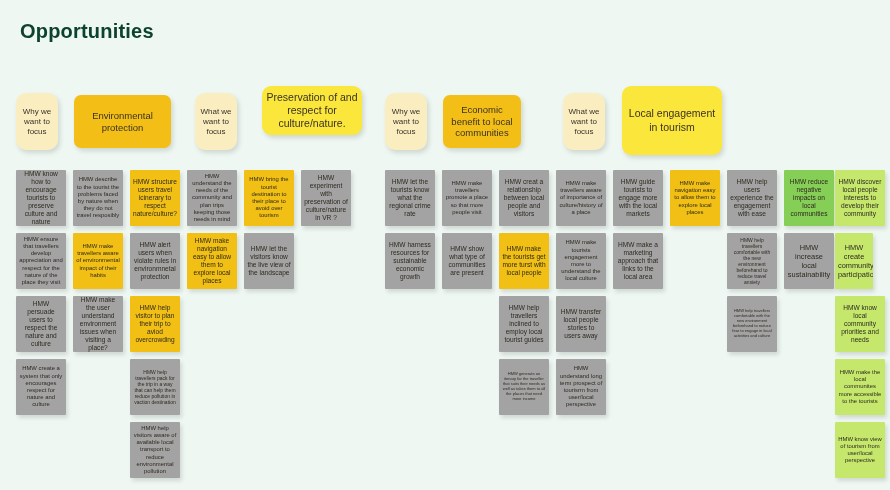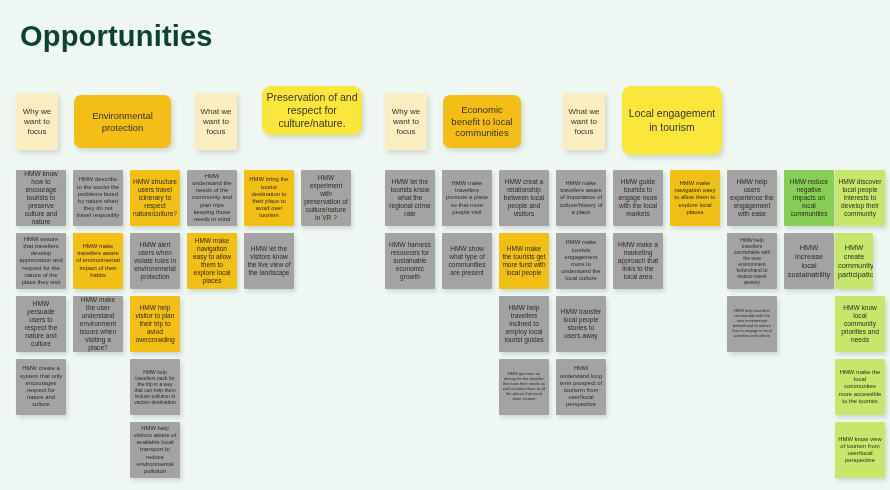--- a/index.html
+++ b/index.html
@@ -8,41 +8,41 @@
     background:#eef7f1;
     font-family:"Liberation Sans", sans-serif;
     overflow:hidden;
     position:relative;
   }
   #board{position:absolute;left:0;top:0;width:890px;height:490px;}
 
   .page-title{
     position:absolute;
     left:20px; top:20px;
-    font-size:29px;
+    font-size:20px;
     font-weight:bold;
     color:#0d4231;
     letter-spacing:.2px;
   }
 
   
   .hdr{
     position:absolute;
     display:flex;align-items:center;justify-content:center;
     text-align:center;
     color:#3a3226;
     box-shadow:2px 3px 5px rgba(0,0,0,.13);
     line-height:1.25;
     padding:3px;
     box-sizing:border-box;
   }
   .hdr.small{
     background:#faeec0;
     font-size:8px;
-    border-radius:1px;
+    border-radius:10px;
   }
   .hdr.amber{
     background:#f3bf16;
     font-size:9.5px;
     border-radius:7px;
   }
   .hdr.bright{
     background:#fbe73b;
     font-size:10.5px;
     border-radius:9px;

